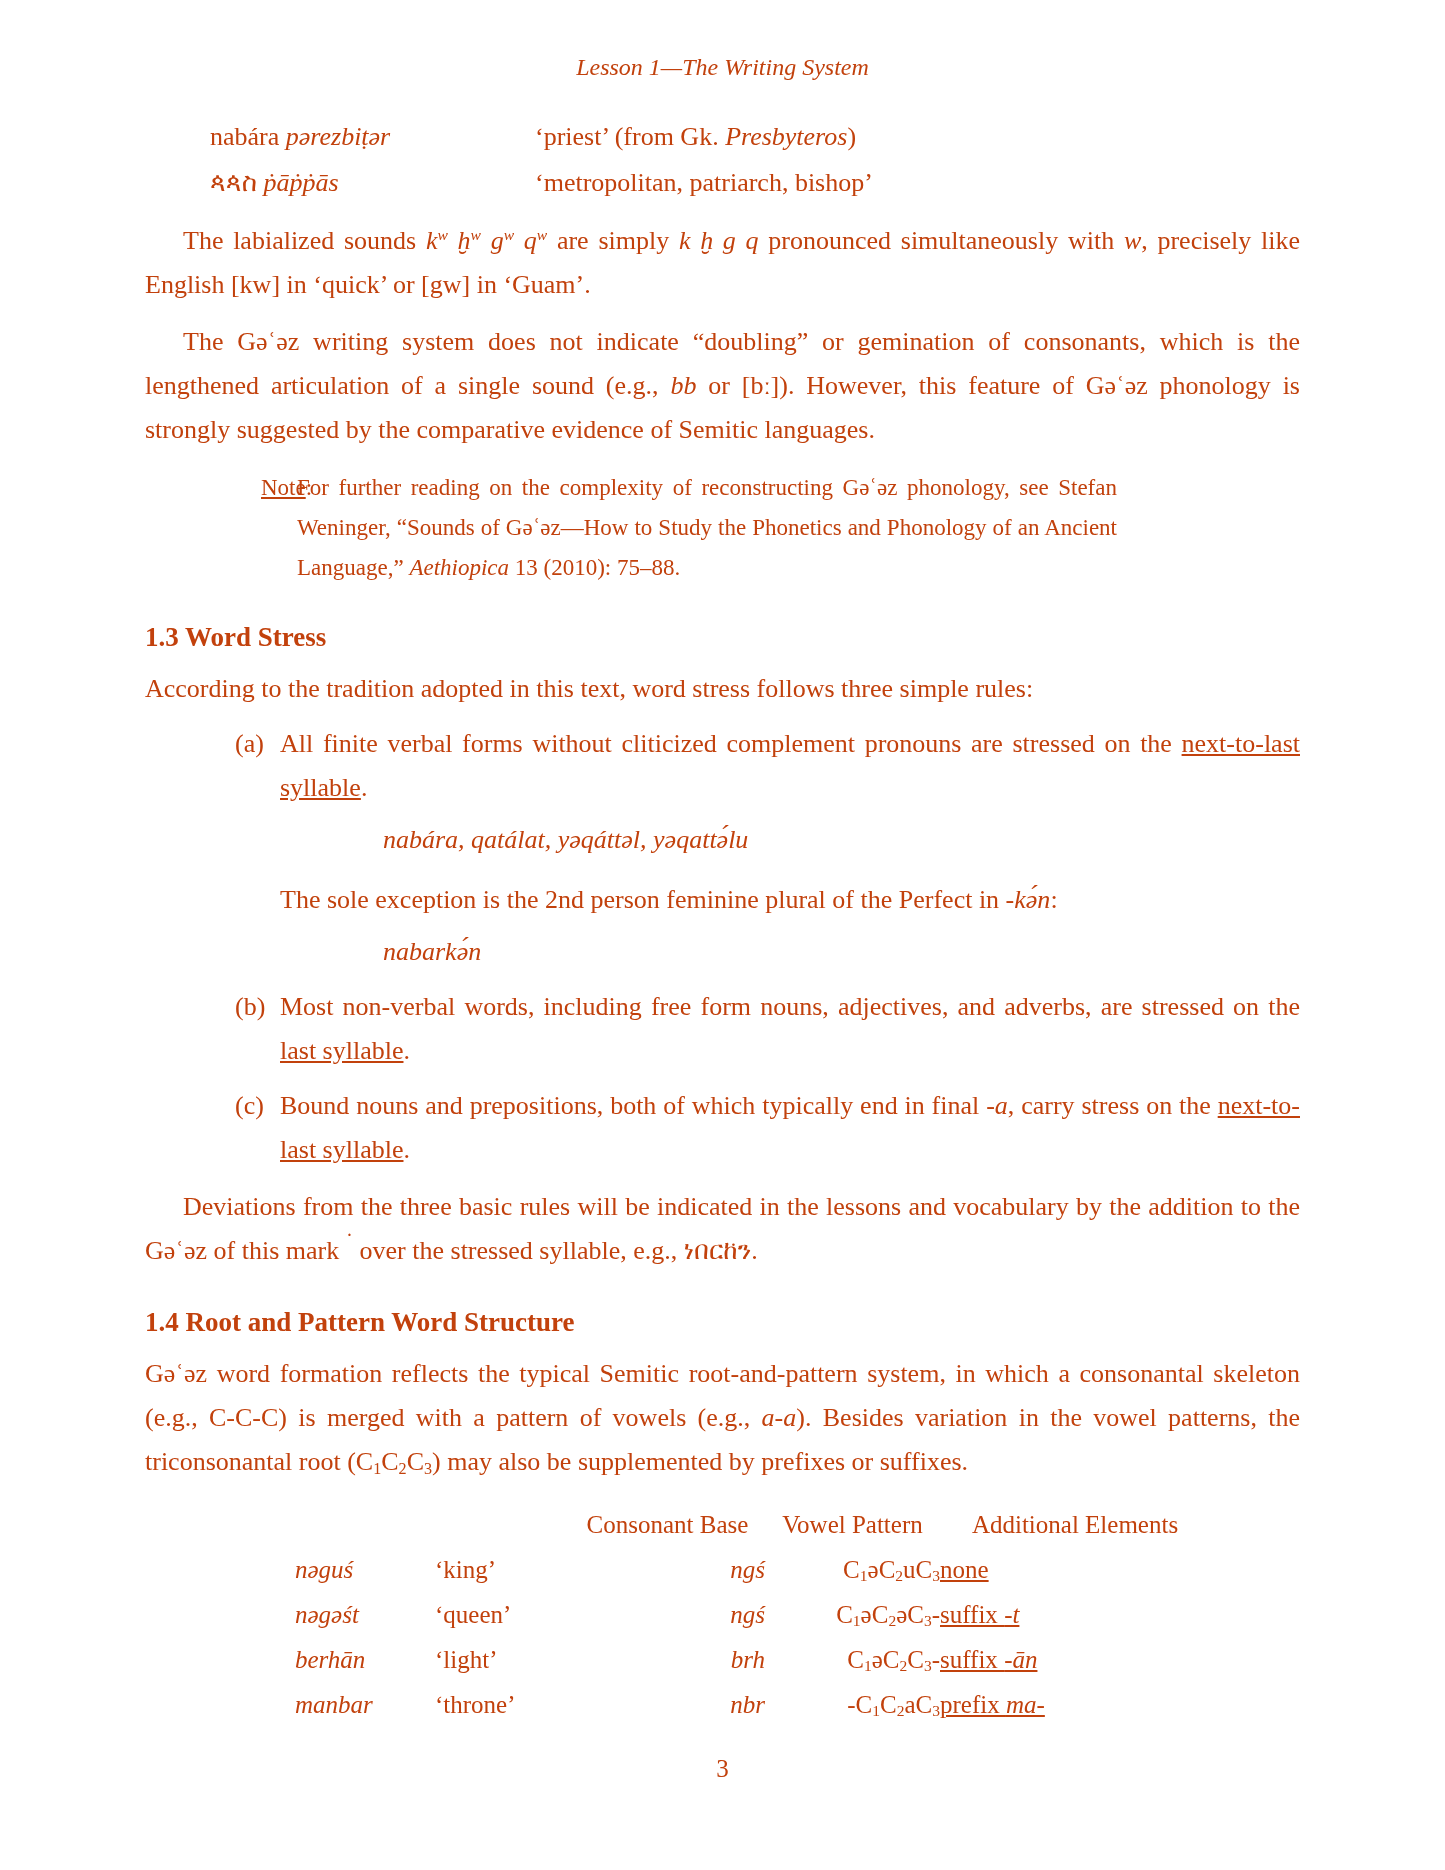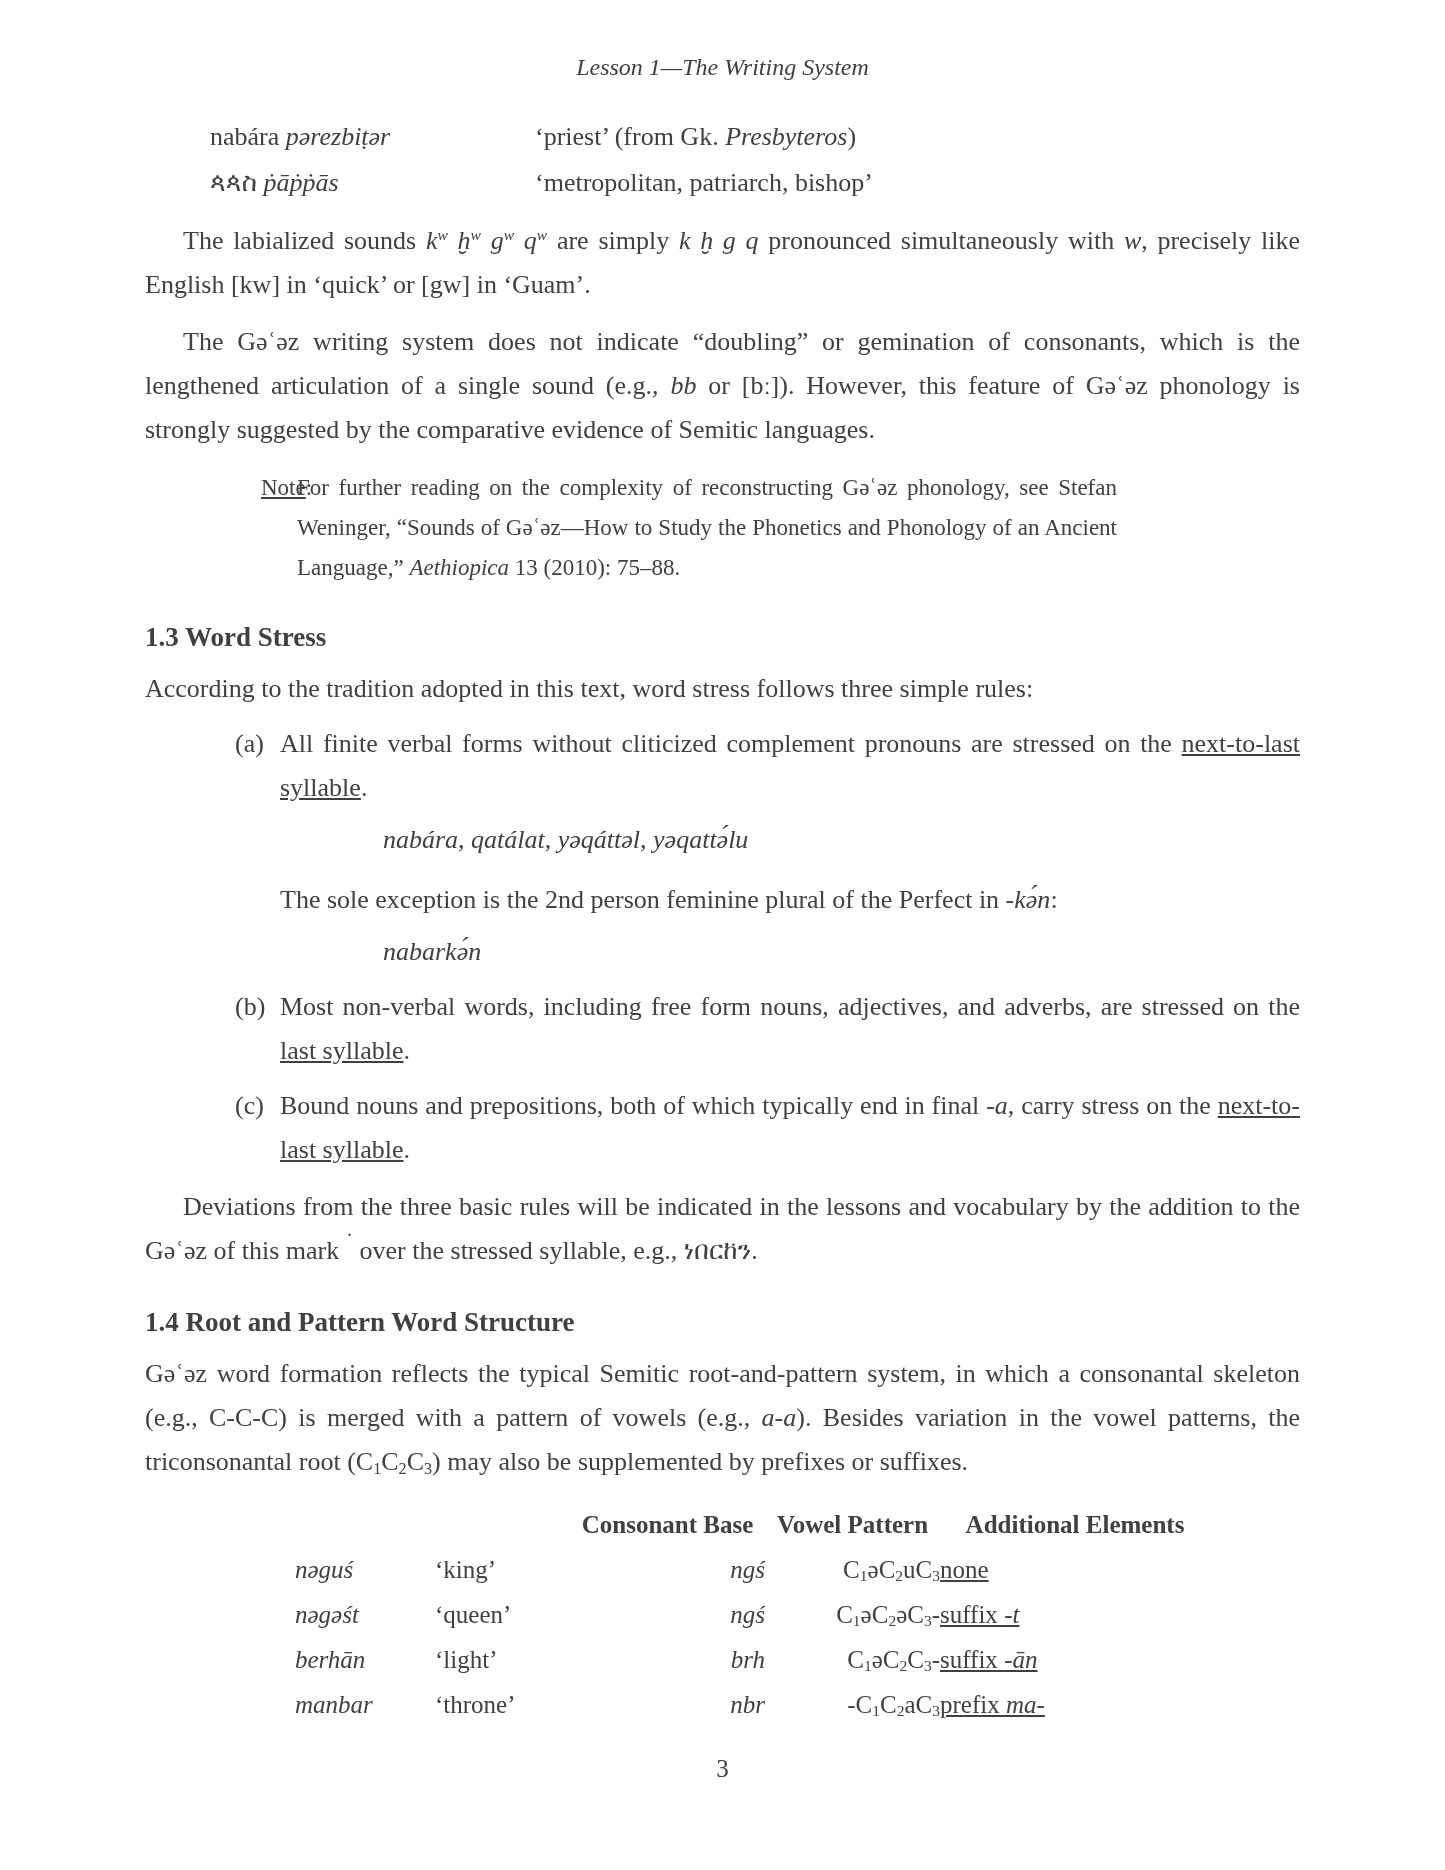--- a/index.html
+++ b/index.html
@@ -1,19 +1,19 @@
 <!DOCTYPE html>
 <html><head>
 <meta charset="utf-8">
 <style>
   * { margin:0; padding:0; box-sizing:border-box; }
   html,body { background:#ffffff; }
   .page {
     width:1445px; height:1870px;
-    background:#ffffff; color:#404040;
+    background:#ffffff; color:#c2410c;
     font-family:"Liberation Serif","DejaVu Serif",serif;
     position:relative;
     padding:52px 145px 0 145px;
     overflow:hidden;
   }
   .running-header {
     text-align:center; font-style:italic;
     font-size:24px; line-height:30px;
     margin-bottom:4px;
   }
@@ -56,21 +56,21 @@
   .seg-u { text-decoration:underline; }
   .seg-supi { font-style:italic; font-size:0.60em; vertical-align:0.55em; line-height:0; }
   .seg-sup  { font-size:0.85em; vertical-align:0.45em; line-height:0; }
   .seg-sub  { font-size:0.62em; vertical-align:-0.22em; line-height:0; }
   .wtable { margin-top:18px; margin-left:150px; font-size:25px; }
   .t-head, .t-row {
     display:grid;
     grid-template-columns:140px 135px 195px 175px 270px;
     line-height:45px;
   }
-  .t-head .th { font-weight:bold; text-align:center; }
+  .t-head .th { font-weight:normal; text-align:center; }
   .c-word { font-style:italic; }
   .c-base { font-style:italic; text-align:right; }
   .c-pattern { text-align:right; }
   .c-additional { text-align:left;text-decoration:underline; }
   .page-number { text-align:center; font-size:25px; margin-top:28px; }
 </style>
 </head>
 <body>
 
 <div class="page">

